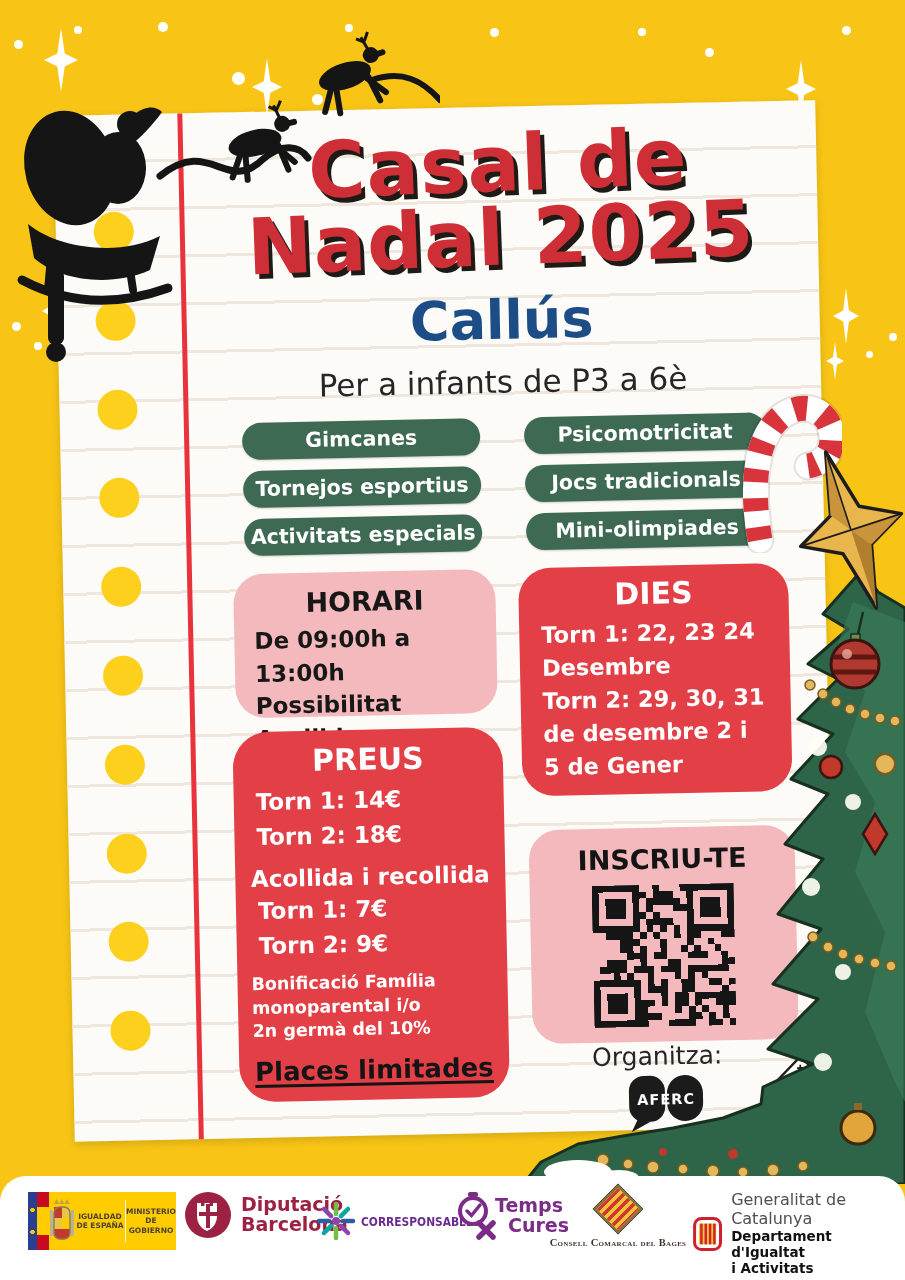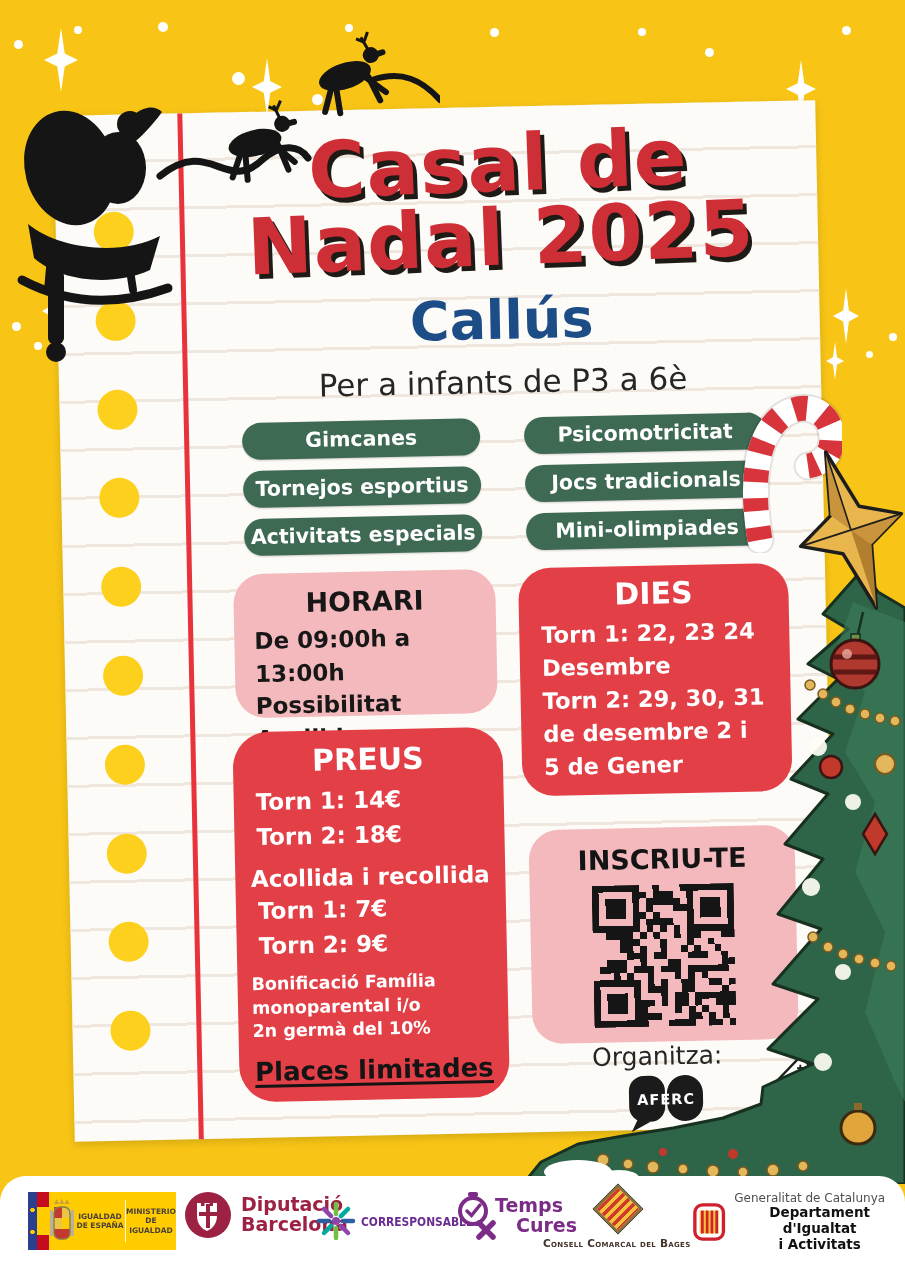--- a/index.html
+++ b/index.html
@@ -70,30 +70,30 @@
   .gob-txt{flex:1;display:flex;flex-direction:column;justify-content:center;text-align:center;
            font-size:7.5px;font-weight:700;color:#4a4038;line-height:1.25;}
   .gob-div{width:1px;background:rgba(255,255,255,.85);margin:8px 0;}
   .dip{position:absolute;left:184px;top:15px;display:flex;align-items:center;gap:9px;}
   .dip-txt{font-size:19px;font-weight:800;color:var(--maroon,#9C2143);line-height:1.05;}
   .cor{position:absolute;left:315px;top:24px;display:flex;align-items:center;}
   .cor-txt{margin-left:4px;font-size:13px;font-weight:800;color:#6A2C91;letter-spacing:0;
            transform:scaleX(.82);transform-origin:left center;white-space:nowrap;}
   .tc{position:absolute;left:455px;top:14px;display:flex;}
   .tc-txt{margin-left:-2px;font-size:19px;font-weight:800;color:#7B2C86;line-height:1.05;margin-top:6px;}
-  .tc-l2{margin-left:21px;}
-  .con{position:absolute;left:543px;top:12px;width:150px;text-align:left;}
+  .tc-l2{margin-left:13px;}
+  .con{position:absolute;left:543px;top:12px;width:150px;text-align:center;font-family:Liberation Serif, serif;}
   .con-diamond{width:30px;height:30px;margin:4px auto 0;transform:rotate(45deg);
                background:repeating-linear-gradient(90deg,#D03A2B 0 3.5px,#F5C33B 3.5px 7px);
                border:2px solid #8d7027;outline:1px solid #3a2f1a;}
   .con-label{margin-top:11px;font-size:10.5px;font-weight:700;color:#43322a;font-variant:small-caps;letter-spacing:.3px;}
   .gen{position:absolute;left:692px;top:15px;display:flex;align-items:center;gap:8px;}
   .gen-txt{line-height:1.18;text-align:left;}
-  .gen-l1{font-size:12px;color:#4f4f4f;}
-  .gen-l2,.gen-l3{font-size:13.5px;font-weight:800;color:#111;text-align:center;}
+  .gen-l1{font-size:16px;color:#4f4f4f;}
+  .gen-l2,.gen-l3{font-size:13.5px;font-weight:800;color:#111;}
 </style>
 </head>
 <body>
 
 <div class="stage">
 
   <div class="sp4" style="left:44px;top:28px;width:34px;height:64px;"></div>
   <div class="dot" style="left:14px;top:40px;width:9px;height:9px;"></div>
   <div class="dot" style="left:74px;top:26px;width:8px;height:8px;"></div>
   <div class="dot" style="left:158px;top:22px;width:10px;height:10px;"></div>
@@ -509,21 +509,21 @@
         <path d="M5,37 h16 v4 a8,8 0 0 1 -8,6 a8,8 0 0 1 -8,-6 Z" fill="#C23A2F"></path>
         <rect x="5" y="15" width="16" height="32" rx="6" fill="none" stroke="#8a7a4a" stroke-width="1.4"></rect>
       </svg>
       <div class="gob-txt">
         <div>IGUALDAD</div>
           <div>DE ESPAÑA</div>
       </div>
       <div class="gob-div"></div>
       <div class="gob-txt">
         <div>MINISTERIO</div>
-          <div>DE IGUALDAD</div>
+          <div>DE GOBIERNO</div>
       </div>
     </div>
 
     <div class="dip">
       <svg width="48" height="48" viewBox="0 0 48 48">
         <circle cx="24" cy="24" r="23" fill="#9C2143"></circle>
         <path d="M13,12 h4 v3 h3.5 v-3 h5 v3 h3.5 v-3 h4 v13 c0,8 -5,13 -10,15 c-5,-2 -10,-7 -10,-15 Z" fill="#ffffff"></path>
         <rect x="22" y="13" width="4" height="24" fill="#9C2143"></rect>
         <rect x="15" y="21" width="18" height="4" fill="#9C2143"></rect>
       </svg>

